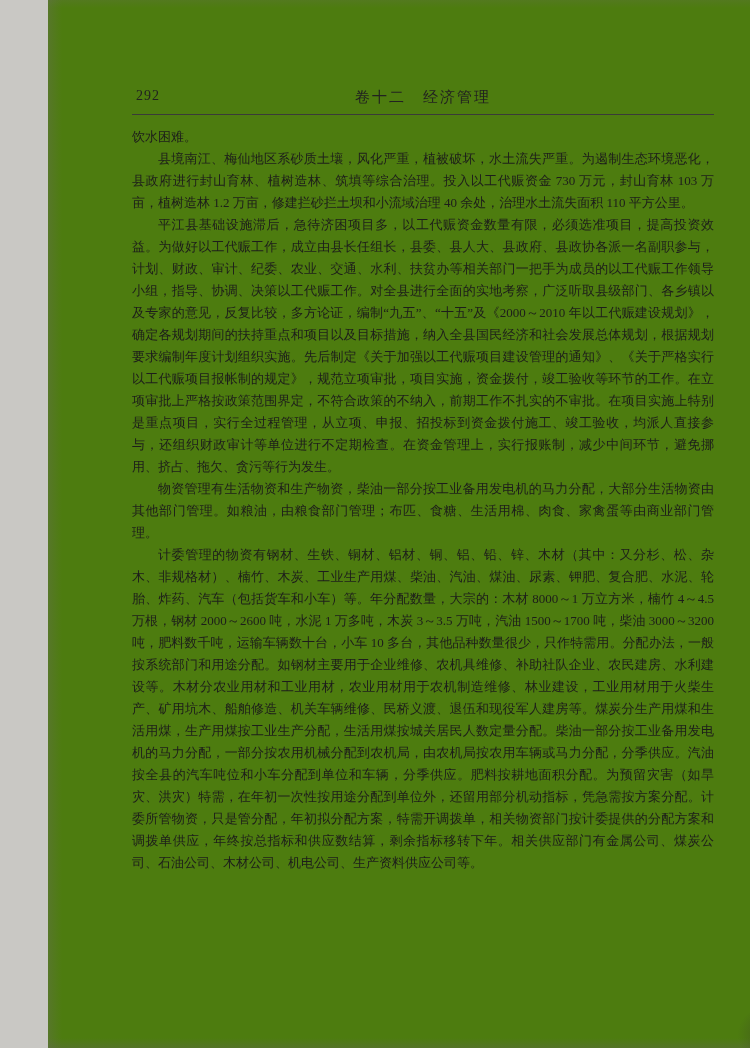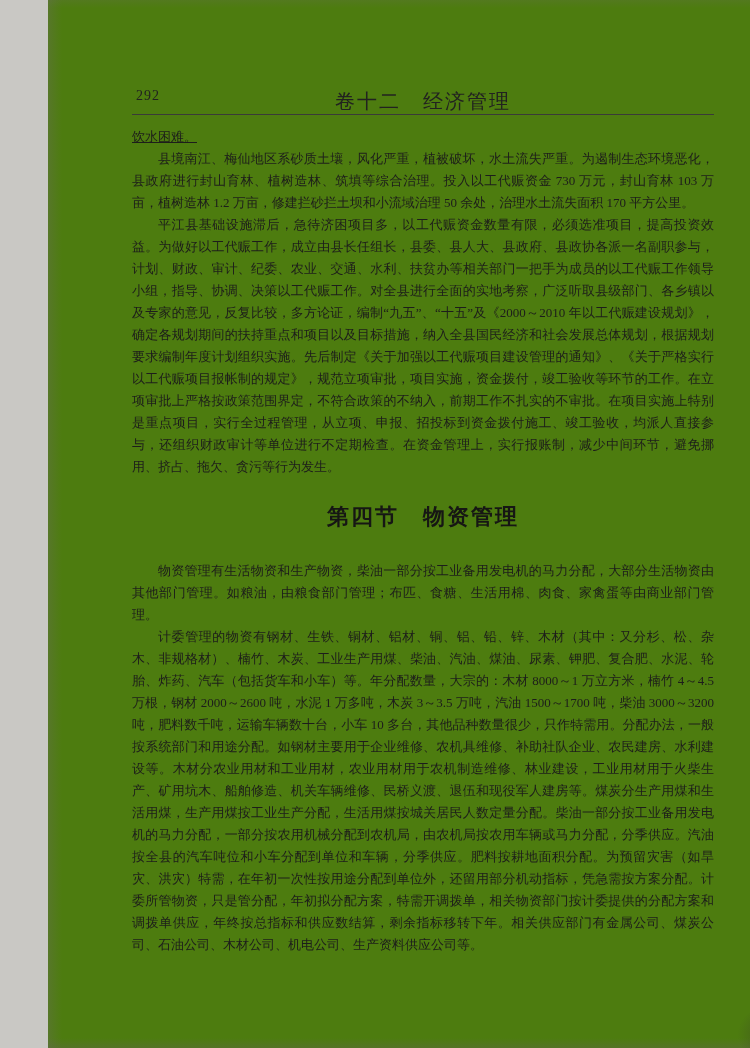--- a/index.html
+++ b/index.html
@@ -73,21 +73,21 @@
     top: 0;
     font-size: 14px;
     color: #222220;
     letter-spacing: 1px;
   }
   .volume-title {
     position: absolute;
     left: 0; right: 0;
     top: 0;
     text-align: center;
-    font-size: 20px;
+    font-size: 15px;
     color: #222220;
     letter-spacing: 2px;
   }
 
   .text-block {
     position: absolute;
     top: 126px;
     left: 84px;
     right: 84px;
     color: #1d1d1b;
@@ -95,21 +95,20 @@
   .para {
     margin: 0;
     font-size: 13px;
     line-height: 22px;
     text-align: justify;
     text-justify: inter-ideograph;
     text-indent: 2em;
   }
   .para.no-indent {
     text-indent: 0;
-    text-decoration: underline;
   }
   .section-heading {
     margin: 24px 0 28px 0;
     text-align: center;
     font-size: 22px;
     font-weight: bold;
     color: #161614;
     letter-spacing: 2px;
   }
 </style>
@@ -118,23 +117,22 @@
 
 <div class="scan-page">
 
   <div class="page-header">
     <span class="page-number">292</span>
     <span class="volume-title">卷十二　经济管理</span>
   </div>
 
   <div class="text-block">
     <p class="para no-indent">饮水困难。</p>
-    <p class="para">县境南江、梅仙地区系砂质土壤，风化严重，植被破坏，水土流失严重。为遏制生态环境恶化，县政府进行封山育林、植树造林、筑填等综合治理。投入以工代赈资金 730 万元，封山育林 103 万亩，植树造林 1.2 万亩，修建拦砂拦土坝和小流域治理 50 余处，治理水土流失面积 170 平方公里。</p>
+    <p class="para">县境南江、梅仙地区系砂质土壤，风化严重，植被破坏，水土流失严重。为遏制生态环境恶化，县政府进行封山育林、植树造林、筑填等综合治理。投入以工代赈资金 730 万元，封山育林 103 万亩，植树造林 1.2 万亩，修建拦砂拦土坝和小流域治理 40 余处，治理水土流失面积 110 平方公里。</p>
     <p class="para">平江县基础设施滞后，急待济困项目多，以工代赈资金数量有限，必须选准项目，提高投资效益。为做好以工代赈工作，成立由县长任组长，县委、县人大、县政府、县政协各派一名副职参与，计划、财政、审计、纪委、农业、交通、水利、扶贫办等相关部门一把手为成员的以工代赈工作领导小组，指导、协调、决策以工代赈工作。对全县进行全面的实地考察，广泛听取县级部门、各乡镇以及专家的意见，反复比较，多方论证，编制“九五”、“十五”及《2000～2010 年以工代赈建设规划》，确定各规划期间的扶持重点和项目以及目标措施，纳入全县国民经济和社会发展总体规划，根据规划要求编制年度计划组织实施。先后制定《关于加强以工代赈项目建设管理的通知》、《关于严格实行以工代赈项目报帐制的规定》，规范立项审批，项目实施，资金拨付，竣工验收等环节的工作。在立项审批上严格按政策范围界定，不符合政策的不纳入，前期工作不扎实的不审批。在项目实施上特别是重点项目，实行全过程管理，从立项、申报、招投标到资金拨付施工、竣工验收，均派人直接参与，还组织财政审计等单位进行不定期检查。在资金管理上，实行报账制，减少中间环节，避免挪用、挤占、拖欠、贪污等行为发生。</p>
-    <h2 class="section-heading">第四节　物资管理</h2>
     <p class="para">物资管理有生活物资和生产物资，柴油一部分按工业备用发电机的马力分配，大部分生活物资由其他部门管理。如粮油，由粮食部门管理；布匹、食糖、生活用棉、肉食、家禽蛋等由商业部门管理。</p>
     <p class="para">计委管理的物资有钢材、生铁、铜材、铝材、铜、铝、铅、锌、木材（其中：又分杉、松、杂木、非规格材）、楠竹、木炭、工业生产用煤、柴油、汽油、煤油、尿素、钾肥、复合肥、水泥、轮胎、炸药、汽车（包括货车和小车）等。年分配数量，大宗的：木材 8000～1 万立方米，楠竹 4～4.5 万根，钢材 2000～2600 吨，水泥 1 万多吨，木炭 3～3.5 万吨，汽油 1500～1700 吨，柴油 3000～3200 吨，肥料数千吨，运输车辆数十台，小车 10 多台，其他品种数量很少，只作特需用。分配办法，一般按系统部门和用途分配。如钢材主要用于企业维修、农机具维修、补助社队企业、农民建房、水利建设等。木材分农业用材和工业用材，农业用材用于农机制造维修、林业建设，工业用材用于火柴生产、矿用坑木、船舶修造、机关车辆维修、民桥义渡、退伍和现役军人建房等。煤炭分生产用煤和生活用煤，生产用煤按工业生产分配，生活用煤按城关居民人数定量分配。柴油一部分按工业备用发电机的马力分配，一部分按农用机械分配到农机局，由农机局按农用车辆或马力分配，分季供应。汽油按全县的汽车吨位和小车分配到单位和车辆，分季供应。肥料按耕地面积分配。为预留灾害（如旱灾、洪灾）特需，在年初一次性按用途分配到单位外，还留用部分机动指标，凭急需按方案分配。计委所管物资，只是管分配，年初拟分配方案，特需开调拨单，相关物资部门按计委提供的分配方案和调拨单供应，年终按总指标和供应数结算，剩余指标移转下年。相关供应部门有金属公司、煤炭公司、石油公司、木材公司、机电公司、生产资料供应公司等。</p>
   </div>
 
   <div class="edge-left"></div>
   <div class="edge-top"></div>
   <div class="edge-right"></div>
   <div class="edge-bottom"></div>
   <div class="corner-smudge"></div>
 

